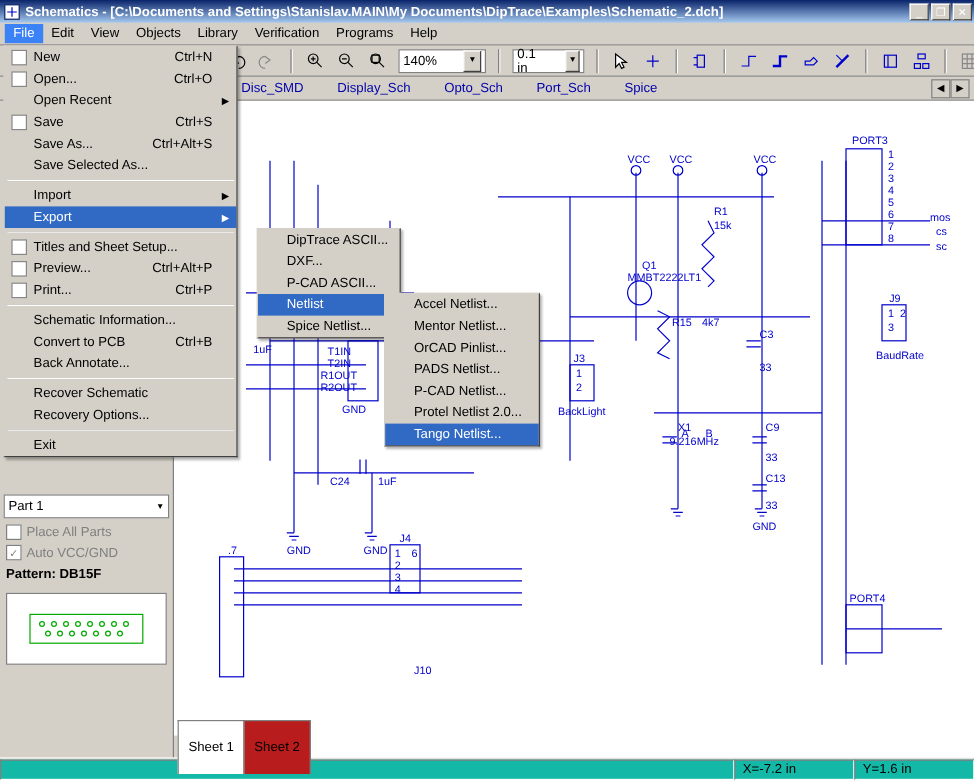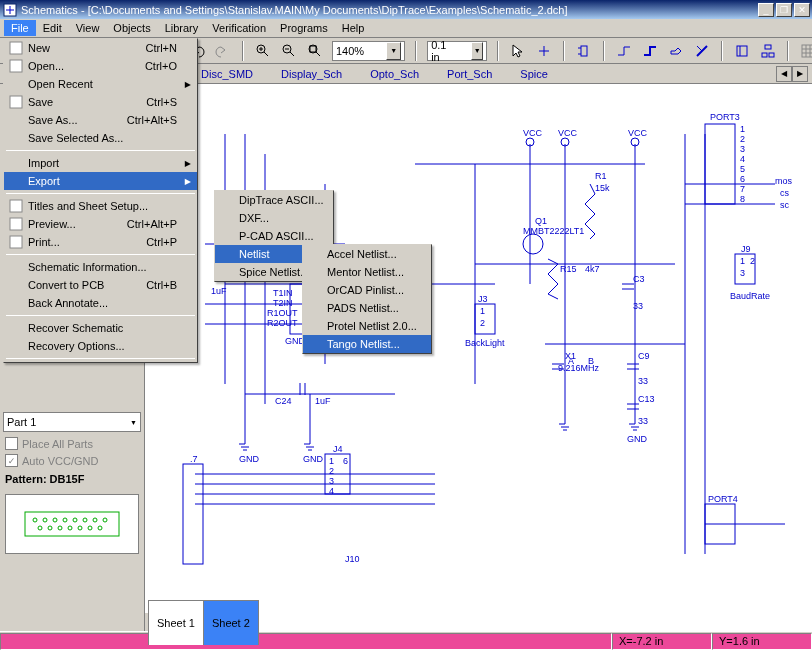--- a/index.html
+++ b/index.html
@@ -1,19 +1,19 @@
 <!DOCTYPE html>
 <html><head>
 <meta charset="utf-8">
 <style>
 *{margin:0;padding:0;box-sizing:border-box;font-family:Tahoma,Arial,sans-serif;font-size:11px}
 body{background:#d4d0c8;width:812px;height:650px;overflow:hidden;position:relative}
 .titlebar{height:19px;background:linear-gradient(#0a246a,#a6caf0);color:#fff;display:flex;align-items:center;padding:0 2px}
 .titlebar-icon{width:16px;height:16px;margin-right:3px;display:flex;align-items:center;justify-content:center}
-.titlebar-text{flex:1;font-weight:normal;white-space:nowrap;overflow:hidden}
+.titlebar-text{flex:1;font-weight:bold;white-space:nowrap;overflow:hidden}
 .win-btns{display:flex;gap:2px}
 .win-btn{width:16px;height:14px;background:#d4d0c8;border:1px solid #fff;border-right-color:#404040;border-bottom-color:#404040;display:flex;align-items:center;justify-content:center;font-size:9px;font-family:Arial}
 .menubar{height:19px;background:#d4d0c8;display:flex;align-items:center;padding-left:4px;border-bottom:1px solid #808080}
 .menu-item{padding:2px 7px;cursor:default}
 .menu-item.active{background:#3b82f6;color:#fff}
 .toolbar{height:26px;background:#d4d0c8;display:flex;align-items:center;padding:2px 4px;border-bottom:1px solid #808080;gap:8px}
 .tb-btn{width:23px;height:22px;border:1px solid transparent;display:flex;align-items:center;justify-content:center}
 .tb-sep{width:2px;height:20px;border-left:1px solid #808080;border-right:1px solid #fff;margin:0 2px}
 .tb-combo{height:20px;background:#fff;border:1px solid #808080;display:flex;align-items:center;padding:0 3px;font-size:11px}
 .tb-combo-arrow{width:15px;height:18px;background:#d4d0c8;border:1px solid #fff;border-right-color:#404040;border-bottom-color:#404040;margin-left:2px;display:flex;align-items:center;justify-content:center;font-size:7px}
@@ -28,23 +28,23 @@
 .chk-box{width:13px;height:13px;background:#fff;border:1px solid #808080;display:flex;align-items:center;justify-content:center;font-size:9px}
 .pattern-lbl{padding:4px 5px;font-weight:bold}
 .preview{margin:5px;height:60px;background:#fff;border:1px solid #808080;display:flex;align-items:center;justify-content:center}
 .canvas{flex:1;background:#fff;position:relative;overflow:hidden}
 .dots{position:absolute;inset:0;background-image:radial-gradient(circle,#888 0.5px,transparent 0.5px);background-size:8px 8px}
 .schematic{position:absolute;inset:0}
 .wire{stroke:#0000cc;stroke-width:1;fill:none}
 .comp-text{fill:#0000cc;font-size:9px}
 .sheet-tabs{position:absolute;bottom:0;left:145px;height:18px;display:flex;align-items:center;background:#d4d0c8;padding-left:3px;z-index:101}
 .sheet-tab{padding:16px 8px;background:#fff;border:1px solid #808080;border-bottom:none;margin-right:-1px;font-weight:normal}
-.sheet-tab.inactive{background:#3b82f6}
+.sheet-tab.inactive{background:#b91c1c}
 .statusbar{height:19px;background:#d4d0c8;border-top:1px solid #fff;display:flex;align-items:center}
-.status-cell{border:1px solid #808080;border-top-color:#808080;border-left-color:#808080;border-right-color:#fff;border-bottom-color:#fff;padding:1px 6px;height:17px;background:#ec4899}
+.status-cell{border:1px solid #808080;border-top-color:#808080;border-left-color:#808080;border-right-color:#fff;border-bottom-color:#fff;padding:1px 6px;height:17px;background:#14b8a6}
 .dropdown{position:absolute;background:#d4d0c8;border:1px solid #404040;border-top-color:#d4d0c8;border-left-color:#d4d0c8;box-shadow:2px 2px 2px rgba(0,0,0,0.3);z-index:100}
 .dd-item{display:flex;align-items:center;padding:3px 20px 3px 24px;cursor:default;position:relative;white-space:nowrap}
 .dd-item.hi{background:#316ac5;color:#fff}
 .dd-item .shortcut{margin-left:auto;padding-left:20px}
 .dd-item .arrow{position:absolute;right:6px;font-size:8px}
 .dd-icon{position:absolute;left:4px;width:16px;height:16px;display:flex;align-items:center;justify-content:center}
 .dd-sep{height:1px;background:#808080;margin:3px 2px;border-bottom:1px solid #fff}
 svg{display:block}
 </style>
 </head>
@@ -516,20 +516,23 @@
       <span>Back Annotate...</span>
     </div>
     <div class="dd-sep"></div>
     <div class="dd-item">
       <span>Recover Schematic</span>
     </div>
     <div class="dd-item">
       <span>Recovery Options...</span>
     </div>
     <div class="dd-sep"></div>
+    <div class="dd-item">
+      <span>Exit</span>
+    </div>
   </div>
 
 <div class="dropdown" id="export-dd" style="left:214px;top:190px;width:120px">
     <div class="dd-item">
       <span>DipTrace ASCII...</span>
     </div>
     <div class="dd-item">
       <span>DXF...</span>
     </div>
     <div class="dd-item">
@@ -537,32 +540,35 @@
     </div>
     <div class="dd-item hi">
       <span>Netlist</span>
       <span class="arrow">▶</span>
     </div>
     <div class="dd-item">
       <span>Spice Netlist...</span>
     </div>
   </div>
 
-<div class="dropdown" id="netlist-dd" style="left:302px;top:244px;width:130px">
+<div class="dropdown" id="netlist-dd" style="left:320px;top:244px;width:130px">
     <div class="dd-item">
       <span>Accel Netlist...</span>
     </div>
     <div class="dd-item">
       <span>Mentor Netlist...</span>
     </div>
     <div class="dd-item">
       <span>OrCAD Pinlist...</span>
     </div>
     <div class="dd-item">
       <span>PADS Netlist...</span>
+    </div>
+    <div class="dd-item">
+      <span>P-CAD Netlist...</span>
     </div>
     <div class="dd-item">
       <span>Protel Netlist 2.0...</span>
     </div>
     <div class="dd-item hi">
       <span>Tango Netlist...</span>
     </div>
   </div>
 
 </body></html>

